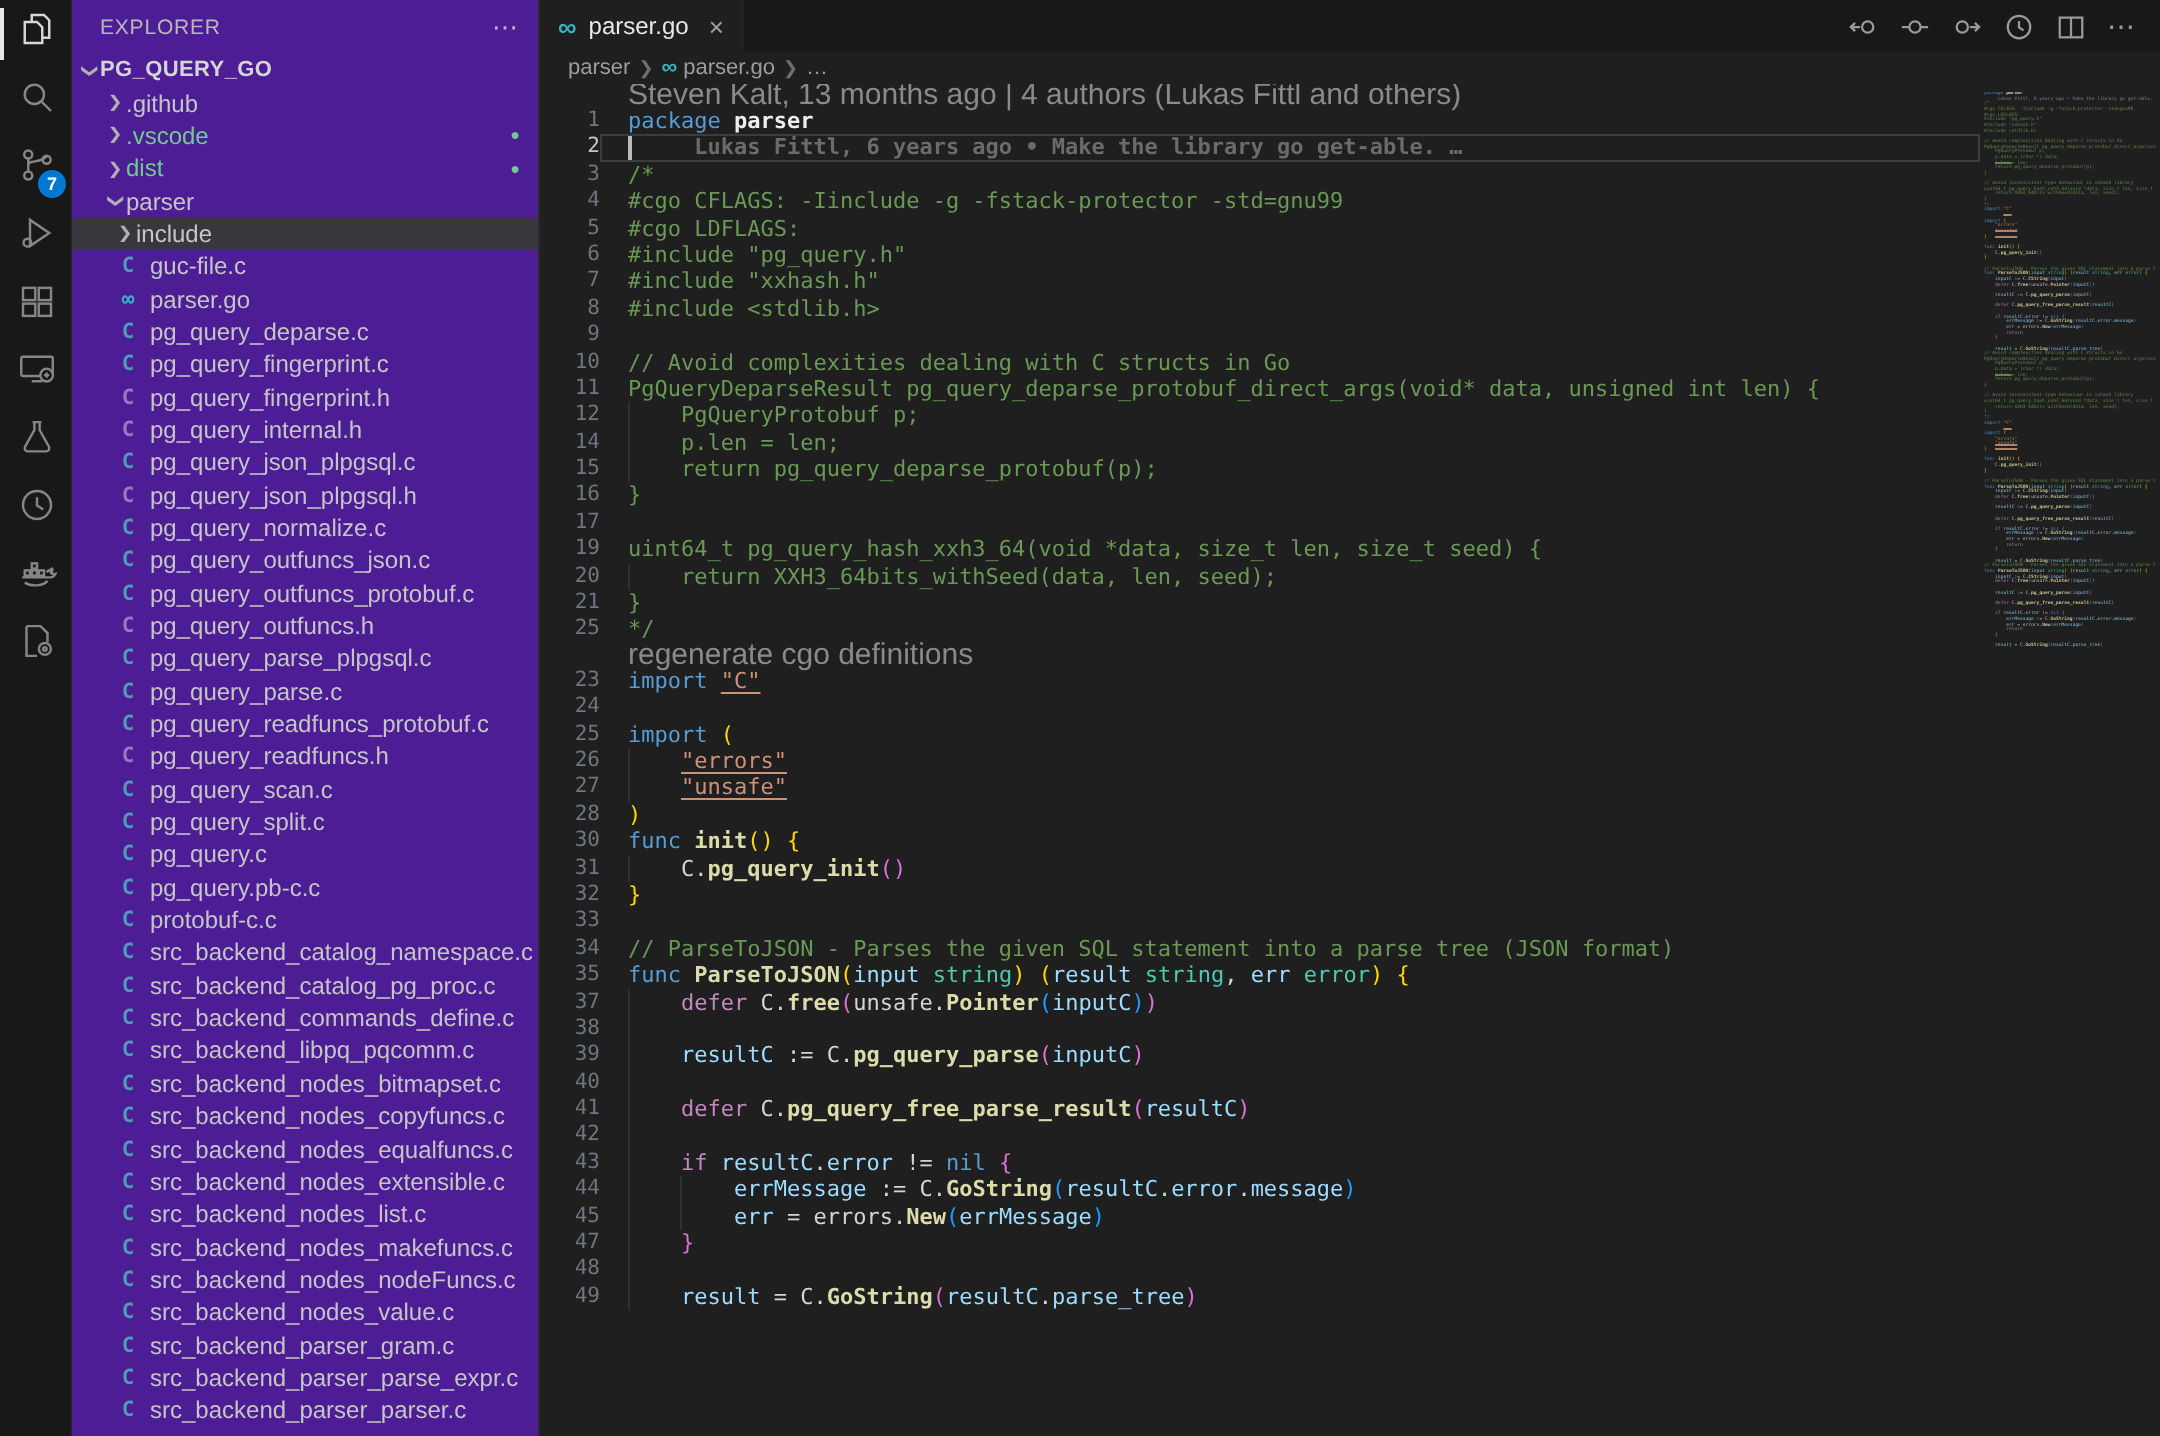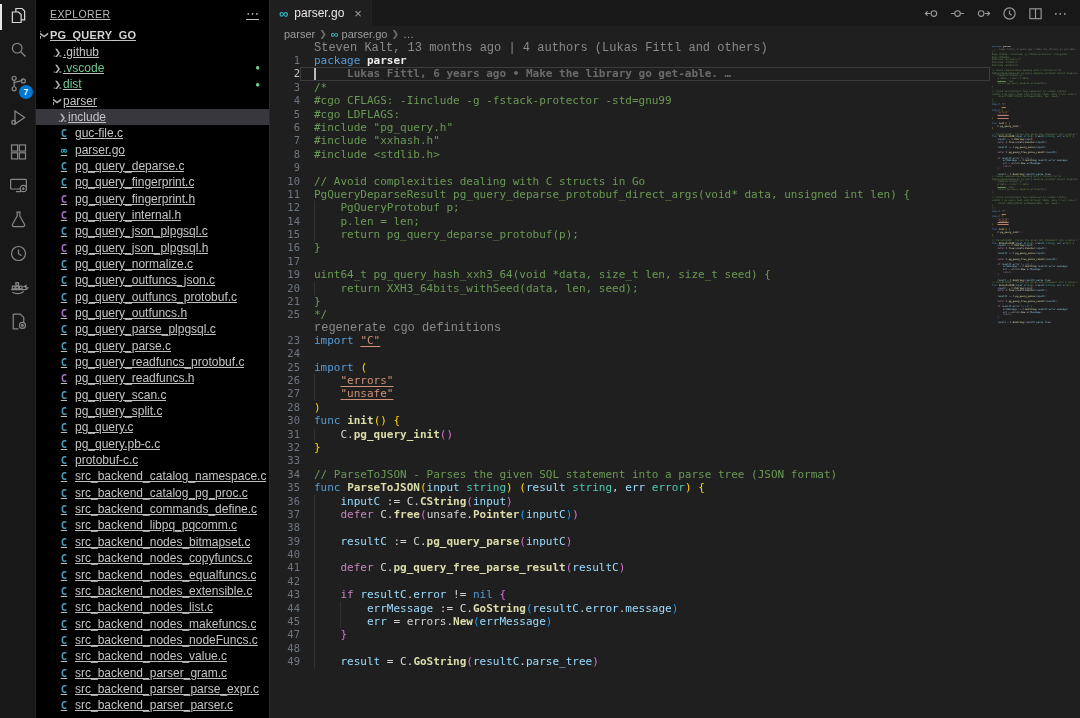--- a/index.html
+++ b/index.html
@@ -10,21 +10,21 @@
   
   .activitybar { width:36px; background:#181818; flex:none; display:flex; flex-direction:column; border-right:1px solid #222; }
   .ab-item { position:relative; width:36px; height:34px; display:flex; align-items:center; justify-content:center; color:#868686; cursor:pointer; }
   .ab-item.active { color:#d7d7d7; }
   .ab-item.active::before { content:""; position:absolute; left:0; top:4px; bottom:4px; width:2px; background:#e7e7e7; }
   .ab-item svg { width:21px; height:21px; stroke:currentColor; fill:none; stroke-width:1.4; }
   .ab-badge { position:absolute; right:3px; bottom:3px; min-width:14px; height:14px; border-radius:8px; background:#0078d4; color:#fff;
     font-size:9px; line-height:14px; text-align:center; font-weight:bold; }
 
   
-  .sidebar { width:234px; background:#000000; flex:none; color:#bfbfbf; overflow:hidden; border-right:1px solid #2a2a2a;text-decoration:underline; }
+  .sidebar { width:234px; background:#4c1d95; flex:none; color:#bfbfbf; overflow:hidden; border-right:1px solid #2a2a2a; }
   .sb-header { height:27px; display:flex; align-items:center; justify-content:space-between; padding:0 10px 0 14px; }
   .sb-title { font-size:10.5px; letter-spacing:.4px; color:#b8b8b8; }
   .sb-more { color:#b8b8b8; font-size:13px; cursor:pointer; }
   .tree { font-size:12px; }
   .row { position:relative; height:16.35px; display:flex; align-items:center; cursor:pointer; white-space:nowrap; color:#c5c5c5; }
   .row.sel { background:#37373d; }
   .row .twisty { width:11px; font-size:9px; color:#b0b0b0; text-align:center; flex:none; transform:scale(1,.9); }
   .row .twisty.open { display:inline-block; transform:rotate(90deg) scale(1,.9); }
   .row .fico { width:14px; flex:none; font-size:10.5px; font-weight:bold; text-align:center; margin-right:4px; font-family:"DejaVu Sans Mono",monospace; }
   .row .lbl { overflow:hidden; text-overflow:ellipsis; }
@@ -44,21 +44,21 @@
   .ed-actions .act { width:22px; height:22px; display:flex; align-items:center; justify-content:center; cursor:pointer; border-radius:4px; }
   .ed-actions svg { width:15px; height:15px; stroke:currentColor; fill:none; stroke-width:1.2; }
   .ed-actions .dots { font-size:14px; letter-spacing:1px; }
 
   .breadcrumbs { height:16px; display:flex; align-items:center; gap:4px; padding-left:14px; font-size:11px; color:#9d9d9d; flex:none; background:#1f1f1f; }
   .breadcrumbs .sep { color:#6f6f6f; font-size:9px; }
   .breadcrumbs .crumb { cursor:pointer; display:flex; align-items:center; gap:3px; }
 
   .codewrap { position:relative; flex:1; overflow:hidden; font-family:"DejaVu Sans Mono","Liberation Mono",monospace; }
   .codearea { position:absolute; inset:0 90px 0 0; overflow:hidden; }
-  .lens { height:12px; font-size:12px; color:#8a8a8a; padding-left:44px; line-height:12px; white-space:pre; font-family:Liberation Mono, monospace; }
+  .lens { height:12px; font-size:15px; color:#8a8a8a; padding-left:44px; line-height:12px; white-space:pre; font-family:Liberation Sans, sans-serif; }
   .line { display:flex; height:13.4px; line-height:13.4px; font-size:11px; white-space:pre; }
   .line .ln { width:30px; flex:none; text-align:right; color:#6e7681; font-size:10.5px; }
   .line .lc { position:relative; flex:1; padding-left:14px; color:#d4d4d4; }
   .line.cur .ln { color:#c6c6c6; }
   .line.cur .lc { box-shadow:inset 0 0 0 1px #3c3c3c; }
   .guide { position:absolute; top:0; bottom:0; width:1px; background:#303030; }
   .cursor { position:absolute; left:14px; top:1px; width:1.5px; height:11.5px; background:#bbbbbb; }
   .sg.k { color:#569cd6;text-align:right; } .sg.c { color:#c586c0; } .sg.m { color:#6a9955; }
   .sg.s { color:#ce9178; } .sg.f { color:#dcdcaa; font-weight:600; } .sg.t { color:#4ec9b0; }
   .sg.v { color:#9cdcfe; } .sg.d { color:#d4d4d4; } .sg.w { color:#eeeeee; font-weight:600; }
@@ -413,21 +413,20 @@
           <div class="line"><span class="ln">25</span><span class="lc"><span class="sg k">import</span><span class="sg d"> </span><span class="sg b1">(</span></span></div>
           <div class="line"><span class="ln">26</span><span class="lc"><span class="guide" style="left: calc(0ch + 14px);"></span><span class="sg d">    </span><span class="sg s u">"errors"</span></span></div>
           <div class="line"><span class="ln">27</span><span class="lc"><span class="guide" style="left: calc(0ch + 14px);"></span><span class="sg d">    </span><span class="sg s u">"unsafe"</span></span></div>
           <div class="line"><span class="ln">28</span><span class="lc"><span class="sg b1">)</span></span></div>
           <div class="line"><span class="ln">30</span><span class="lc"><span class="sg k">func</span><span class="sg d"> </span><span class="sg f">init</span><span class="sg b1">()</span><span class="sg d"> </span><span class="sg b1">{</span></span></div>
           <div class="line"><span class="ln">31</span><span class="lc"><span class="guide" style="left: calc(0ch + 14px);"></span><span class="sg d">    C.</span><span class="sg f">pg_query_init</span><span class="sg b2">()</span></span></div>
           <div class="line"><span class="ln">32</span><span class="lc"><span class="sg b1">}</span></span></div>
           <div class="line"><span class="ln">33</span><span class="lc"></span></div>
           <div class="line"><span class="ln">34</span><span class="lc"><span class="sg m">// ParseToJSON - Parses the given SQL statement into a parse tree (JSON format)</span></span></div>
           <div class="line"><span class="ln">35</span><span class="lc"><span class="sg k">func</span><span class="sg d"> </span><span class="sg f">ParseToJSON</span><span class="sg b1">(</span><span class="sg v">input</span><span class="sg d"> </span><span class="sg t">string</span><span class="sg b1">)</span><span class="sg d"> </span><span class="sg b1">(</span><span class="sg v">result</span><span class="sg d"> </span><span class="sg t">string</span><span class="sg d">, </span><span class="sg v">err</span><span class="sg d"> </span><span class="sg t">error</span><span class="sg b1">)</span><span class="sg d"> </span><span class="sg b1">{</span></span></div>
-          <div class="line"><span class="ln">36</span><span class="lc"><span class="guide" style="left: calc(0ch + 14px);"></span><span class="sg d">    </span><span class="sg v">inputC</span><span class="sg d"> := C.</span><span class="sg f">CString</span><span class="sg b2">(</span><span class="sg v">input</span><span class="sg b2">)</span></span></div>
           <div class="line"><span class="ln">37</span><span class="lc"><span class="guide" style="left: calc(0ch + 14px);"></span><span class="sg d">    </span><span class="sg c">defer</span><span class="sg d"> C.</span><span class="sg f">free</span><span class="sg b2">(</span><span class="sg d">unsafe.</span><span class="sg f">Pointer</span><span class="sg b3">(</span><span class="sg v">inputC</span><span class="sg b3">)</span><span class="sg b2">)</span></span></div>
           <div class="line"><span class="ln">38</span><span class="lc"><span class="guide" style="left: calc(0ch + 14px);"></span></span></div>
           <div class="line"><span class="ln">39</span><span class="lc"><span class="guide" style="left: calc(0ch + 14px);"></span><span class="sg d">    </span><span class="sg v">resultC</span><span class="sg d"> := C.</span><span class="sg f">pg_query_parse</span><span class="sg b2">(</span><span class="sg v">inputC</span><span class="sg b2">)</span></span></div>
           <div class="line"><span class="ln">40</span><span class="lc"><span class="guide" style="left: calc(0ch + 14px);"></span></span></div>
           <div class="line"><span class="ln">41</span><span class="lc"><span class="guide" style="left: calc(0ch + 14px);"></span><span class="sg d">    </span><span class="sg c">defer</span><span class="sg d"> C.</span><span class="sg f">pg_query_free_parse_result</span><span class="sg b2">(</span><span class="sg v">resultC</span><span class="sg b2">)</span></span></div>
           <div class="line"><span class="ln">42</span><span class="lc"><span class="guide" style="left: calc(0ch + 14px);"></span></span></div>
           <div class="line"><span class="ln">43</span><span class="lc"><span class="guide" style="left: calc(0ch + 14px);"></span><span class="sg d">    </span><span class="sg c">if</span><span class="sg d"> </span><span class="sg v">resultC</span><span class="sg d">.</span><span class="sg v">error</span><span class="sg d"> != </span><span class="sg k">nil</span><span class="sg d"> </span><span class="sg b2">{</span></span></div>
           <div class="line"><span class="ln">44</span><span class="lc"><span class="guide" style="left: calc(0ch + 14px);"></span><span class="guide" style="left: calc(4ch + 14px);"></span><span class="sg d">        </span><span class="sg v">errMessage</span><span class="sg d"> := C.</span><span class="sg f">GoString</span><span class="sg b3">(</span><span class="sg v">resultC</span><span class="sg d">.</span><span class="sg v">error</span><span class="sg d">.</span><span class="sg v">message</span><span class="sg b3">)</span></span></div>
           <div class="line"><span class="ln">45</span><span class="lc"><span class="guide" style="left: calc(0ch + 14px);"></span><span class="guide" style="left: calc(4ch + 14px);"></span><span class="sg d">        </span><span class="sg v">err</span><span class="sg d"> = errors.</span><span class="sg f">New</span><span class="sg b3">(</span><span class="sg v">errMessage</span><span class="sg b3">)</span></span></div>
           <div class="line"><span class="ln">47</span><span class="lc"><span class="guide" style="left: calc(0ch + 14px);"></span><span class="sg d">    </span><span class="sg b2">}</span></span></div>

